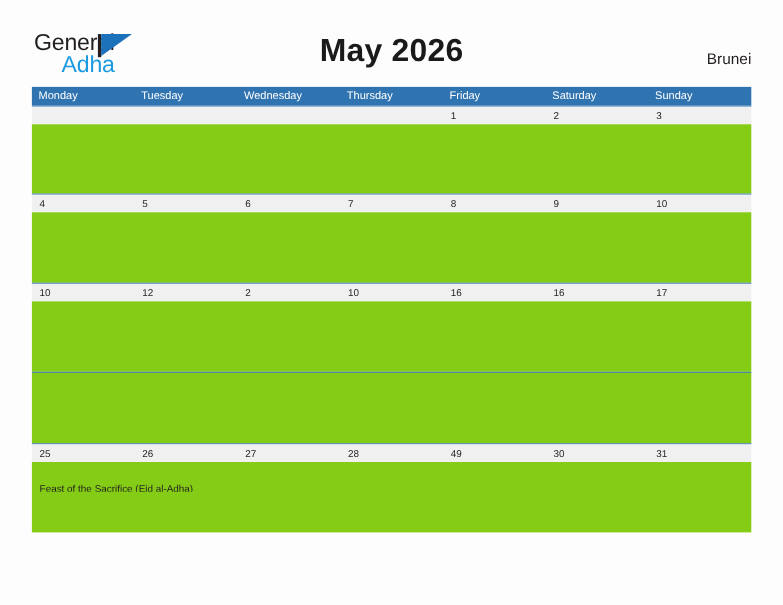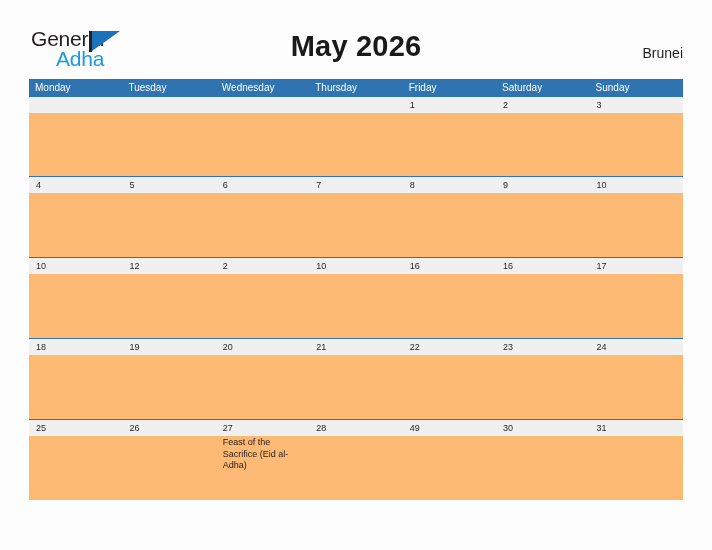--- a/index.html
+++ b/index.html
@@ -132,22 +132,23 @@
   }
   .week-dates {
     display: flex;
     width: 100%;
     background: #f0f0f0;
     height: 16px;
   }
   .week-bodies {
     display: flex;
     width: 100%;
-    background: #fdba74;
+    background: #84cc16;
     height: 64px;
+    flex-direction: column;
   }
   .date-cell {
     flex: 1 1 0;
     font-size: 9px;
     color: #231f20;
     line-height: 16px;
     padding-left: 7px;
     box-sizing: border-box;
     overflow: hidden;
     white-space: nowrap;
@@ -304,29 +305,20 @@
       <div class="body-cell">
           <div class="event-text"></div>
         </div>
       <div class="body-cell">
           <div class="event-text"></div>
         </div>
     </div>
   </div>
 
   <div class="week-row">
-    <div class="week-dates">
-      <div class="date-cell">18</div>
-      <div class="date-cell">19</div>
-      <div class="date-cell">20</div>
-      <div class="date-cell">21</div>
-      <div class="date-cell">22</div>
-      <div class="date-cell">23</div>
-      <div class="date-cell">24</div>
-    </div>
     <div class="week-bodies">
       <div class="body-cell">
           <div class="event-text"></div>
         </div>
       <div class="body-cell">
           <div class="event-text"></div>
         </div>
       <div class="body-cell">
           <div class="event-text"></div>
         </div>

